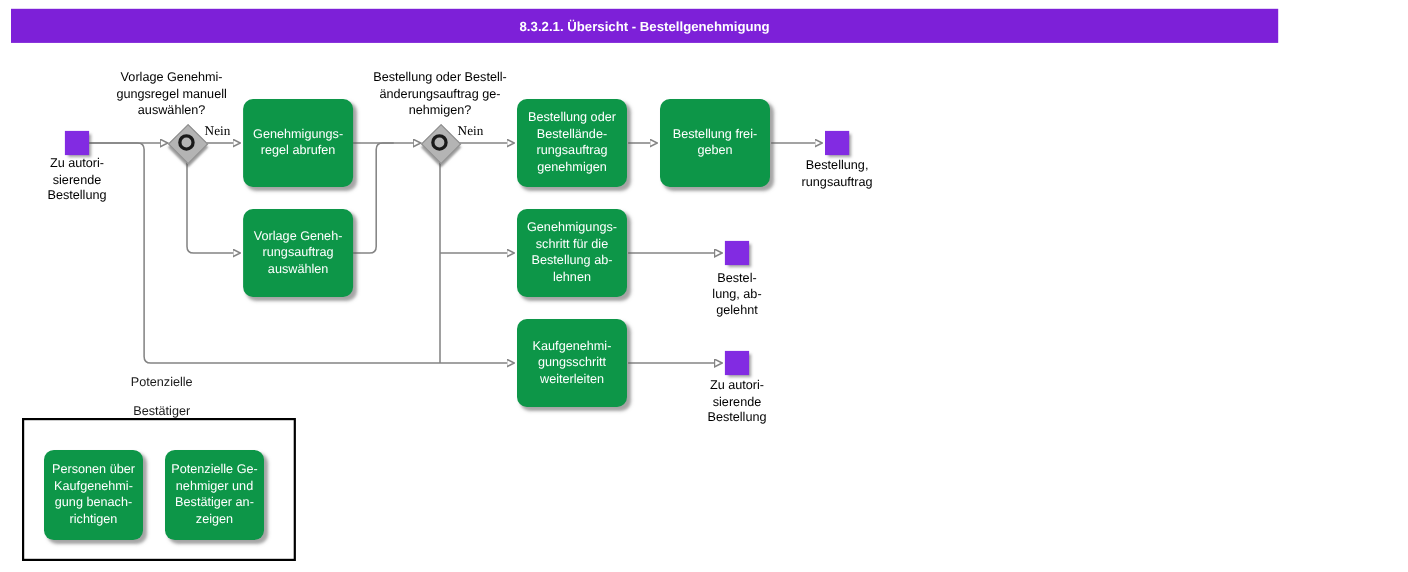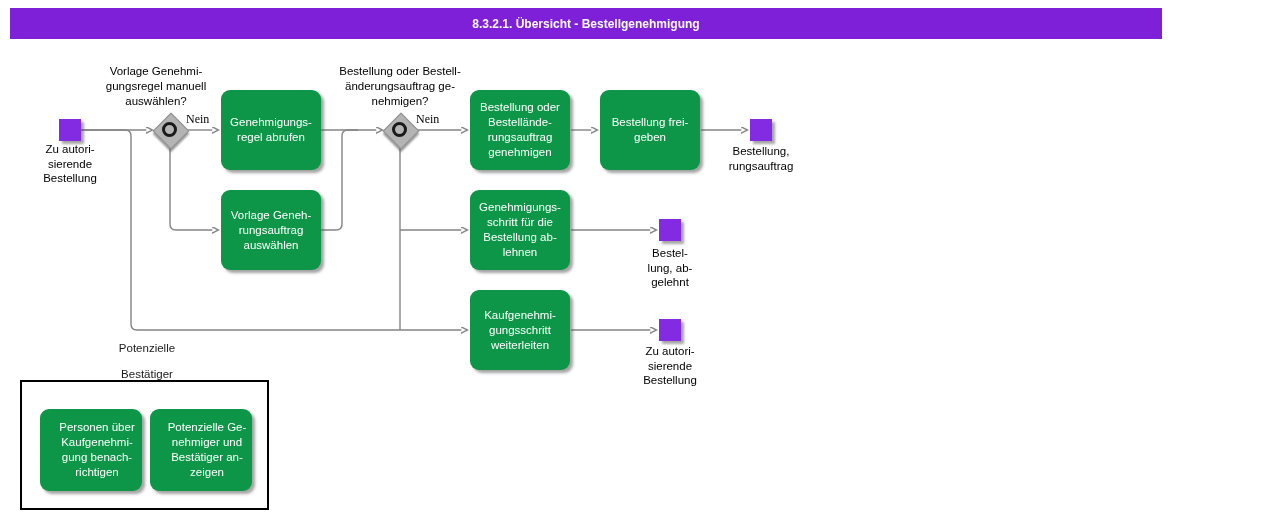--- a/index.html
+++ b/index.html
@@ -7,21 +7,21 @@
           font-family:"Liberation Sans", sans-serif;}
   .titlebar{position:absolute;left:10px;top:8px;width:1152px;height:31px;
             background:var(--title-bar,#7D20D8);display:flex;align-items:center;justify-content:center;}
   .titlebar span{color:#ffffff;font-size:12px;font-weight:bold;}
   .wires{position:absolute;left:0;top:0;}
   .wires path{fill:none;stroke:var(--connector,#848484);stroke-width:1.4;}
   .activity{position:absolute;width:100px;height:80px;background:var(--activity,#0D9648);
             border-radius:9px;box-shadow:3px 3px 3px rgba(90,90,90,0.55);
             display:flex;align-items:center;justify-content:center;}
   .activity span{color:#ffffff;font-size:11.5px;line-height:15px;text-align:center;white-space:pre-line;}
-  .activity.small{width:90px;height:82px;padding-left:12px;}
+  .activity.small{width:90px;height:82px;}
   .event{position:absolute;width:22px;height:22px;background:var(--event,#822BE2);
          box-shadow:2.5px 2.5px 2.5px rgba(90,90,90,0.55);}
   .diamond{position:absolute;width:24px;height:24px;background:var(--gateway,#B4B4B4);
            border:1px solid #8F8F8F;transform:rotate(45deg);
            box-shadow:2px 2px 2px rgba(90,90,90,0.6);}
   .gwcircle{position:absolute;width:15px;height:15px;border:3px solid #1a1a1a;border-radius:50%;
             box-sizing:border-box;background:transparent;}
   .lbl{position:absolute;color:#000;font-size:11.5px;line-height:14.5px;text-align:center;white-space:pre-line;}
   .lbl.q{line-height:15px;}
   .lbl.nein{text-align:left;font-size:12px;font-family:Liberation Serif, serif;}

